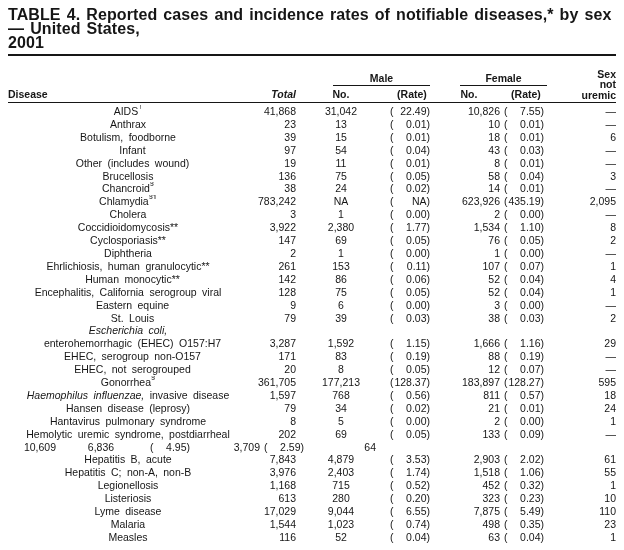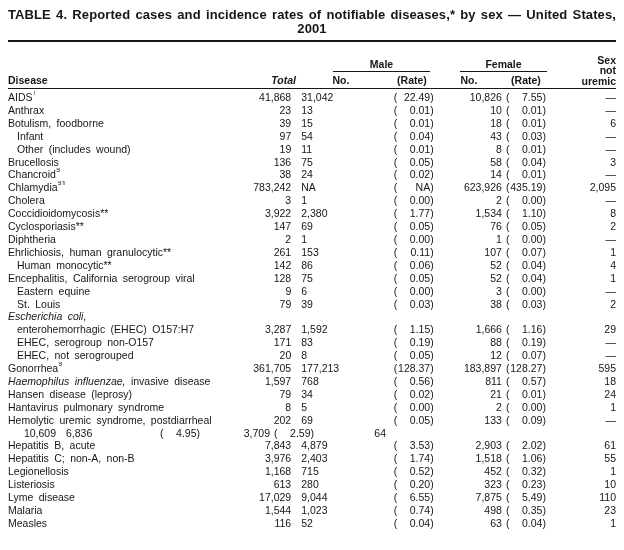--- a/index.html
+++ b/index.html
@@ -2,21 +2,21 @@
 <html><head>
 <meta charset="utf-8">
 <style>
   html,body { margin:0; padding:0; background:#ffffff; }
   .page {
     width:624px; height:550px; box-sizing:border-box;
     background:#ffffff; color:#161616;
     font-family:"Liberation Sans", sans-serif;
     padding:8px 8px 0 8px; overflow:hidden;
   }
-  .title { font-weight:bold; font-size:13px; line-height:14px; letter-spacing:0.1px; word-spacing:1.5px;text-align:center; }
+  .title { font-weight:bold; font-size:16px; line-height:14px; letter-spacing:0.1px; word-spacing:1.5px; }
   .rule-title { border:none; border-top:2px solid #161616; margin:4px 0 0 0; }
 
   
   .thead {
     display:flex; align-items:flex-end;
     height:44px; border-bottom:1.5px solid #161616;
     font-weight:bold; font-size:10.5px; padding-bottom:2px;
   }
   .h-name  { width:240px; }
   .h-total { width:48px; text-align:right;font-style:italic; }
@@ -29,26 +29,26 @@
   .g-sub { display:flex; padding-top:2px; }
   .g-male  .g-sub .no   { width:90px; text-align:center; }
   .g-male  .g-sub .rate { width:52px; text-align:center; }
   .g-female .g-sub .no  { width:62px; text-align:center; }
   .g-female .g-sub .rate{ width:52px; text-align:center; }
   .h-sex { width:64px; text-align:right; line-height:10.5px; }
 
   
   .tbody { padding-top:2px; }
   .row { display:flex; font-size:10.5px; line-height:12.9px; }
-  .r-name { width:240px; box-sizing:border-box; word-spacing:2.5px; white-space:nowrap; overflow:hidden; }
+  .r-name { width:240px; box-sizing:border-box; word-spacing:2.5px; white-space:nowrap; overflow:hidden;text-align:center; }
   .r-name.ind { padding-left:9px; }
   .r-name sup { font-size:7.5px; position:relative; top:-3px; line-height:0; }
   .r-name .it { font-style:italic; }
   .r-total { width:48px; text-align:right; }
-  .r-no    { width:90px; text-align:left;margin-left:10px; }
+  .r-no    { width:90px; text-align:center; }
   .r-rate  { width:52px; box-sizing:border-box; padding-left:4px; }
   .r-rate .rv { display:inline-block; width:33px; text-align:right; }
   .r-fno   { width:62px; text-align:right; }
   .r-sex   { width:64px; text-align:right; }
 </style>
 </head>
 <body>
 
 <div class="page">
   <div class="title">

